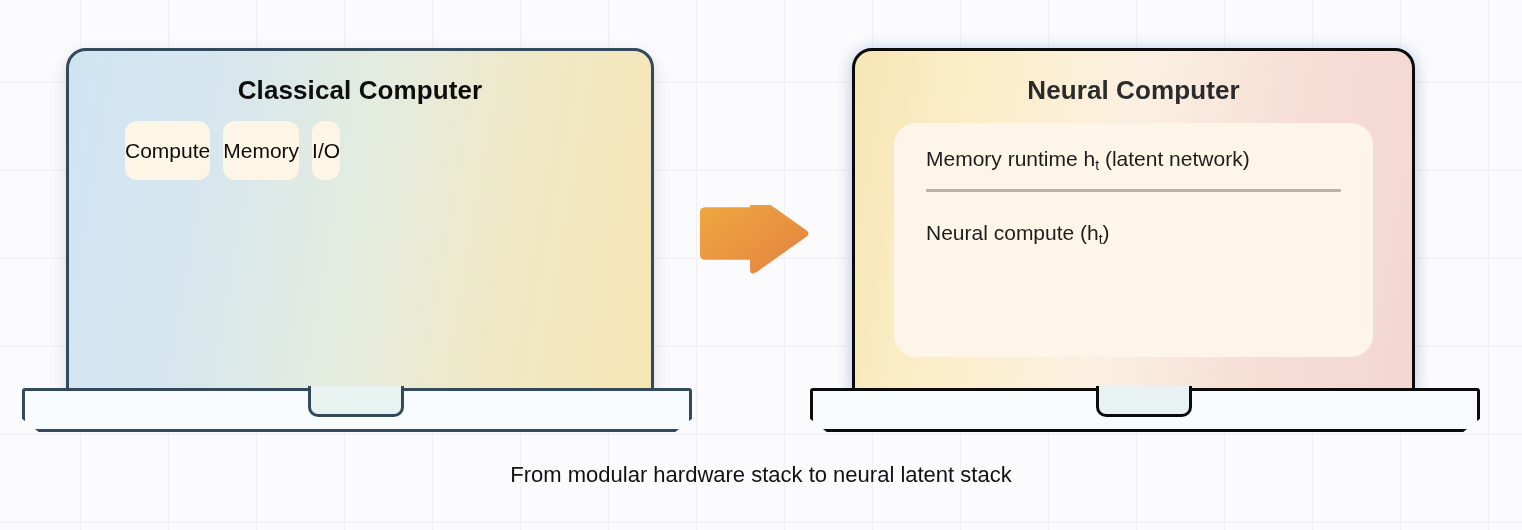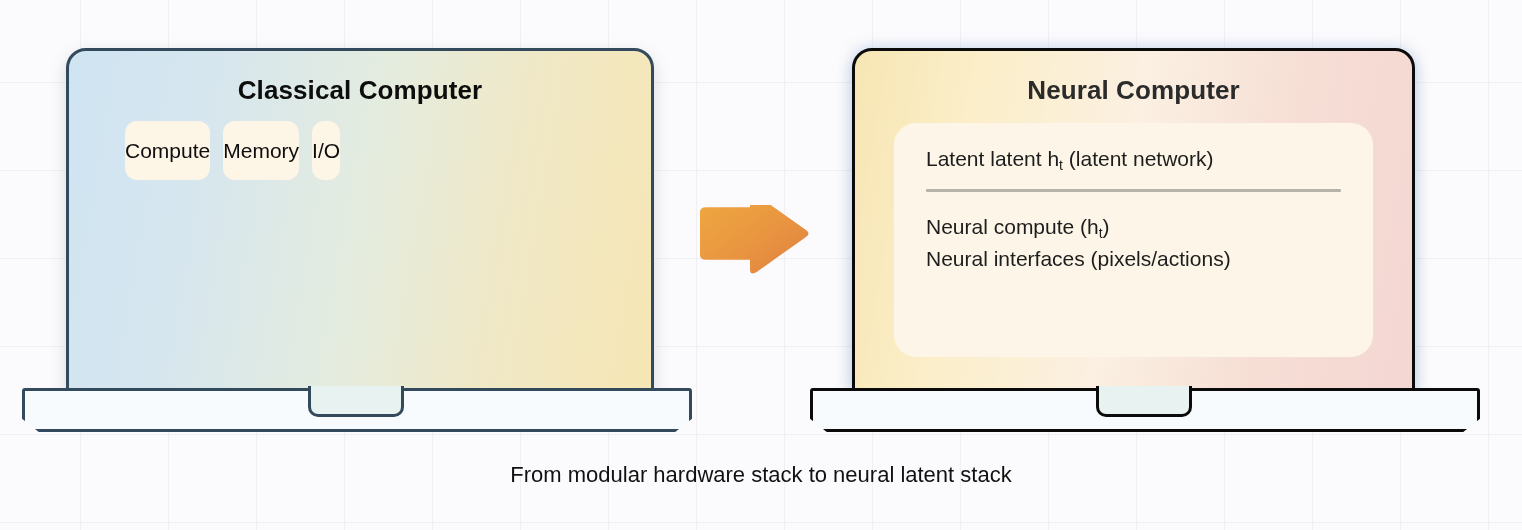--- a/index.html
+++ b/index.html
@@ -149,23 +149,22 @@
     color: #1d1d1d;
     white-space: nowrap;
   }
   .neural-divider {
     margin-top: 18px;
     height: 3px;
     background: #b7b3aa;
     border-radius: 1px;
   }
   .neural-list {
-    margin-top: 20px;
+    margin-top: 26px;
     display: flex;
-    flex-direction: column;
   }
   .neural-list div {
     font-size: 21px;
     line-height: 30px;
     color: #1d1d1d;
     white-space: nowrap;
   }
   sub {
     font-size: 0.66em;
     vertical-align: baseline;
@@ -230,29 +229,26 @@
       <path d="M6 25 q0 -6 6 -6 h44 v-11 q0 -8 7 -3 l49 41 q5 4 0 8 l-49 41 q-7 5 -7 -3 v-11 h-44 q-6 0 -6 -6 z" transform="translate(0,-14) scale(1,0.85)" fill="url(#arrowGrad)"></path>
     </svg>
   </div>
 
   <div class="laptop" id="laptop-neural">
     <div class="screen">
       <div class="screen-inner">
         <div class="screen-title">Neural Computer</div>
         <div class="neural-panel">
           <div class="neural-head">
-            <span>Latent latent h</span><sub>t</sub><span> (latent network)</span>
+            <span>Memory runtime h</span><sub>t</sub><span> (latent network)</span>
           </div>
           <div class="neural-divider"></div>
           <div class="neural-list">
             <div>
               <span>Neural compute (h</span><sub>t</sub><span>)</span>
-            </div>
-            <div>
-              <span>Neural interfaces (pixels/actions)</span><sub></sub><span></span>
             </div>
           </div>
         </div>
       </div>
     </div>
     <div class="base"></div>
     <div class="notch"></div>
   </div>
 
   <div id="caption">From modular hardware stack to neural latent stack</div>

